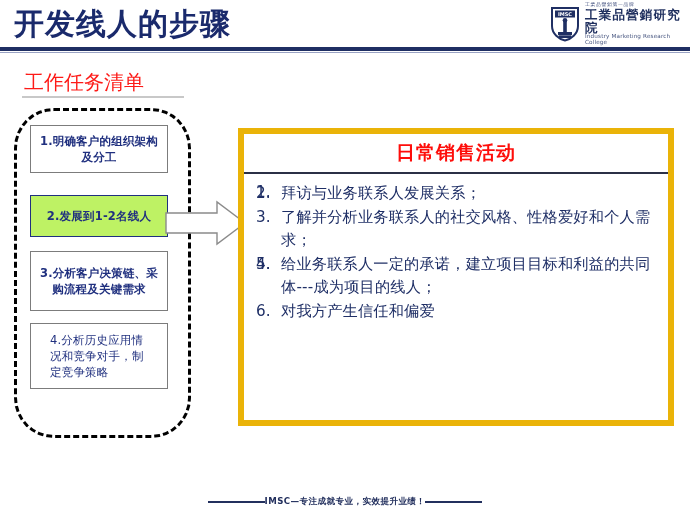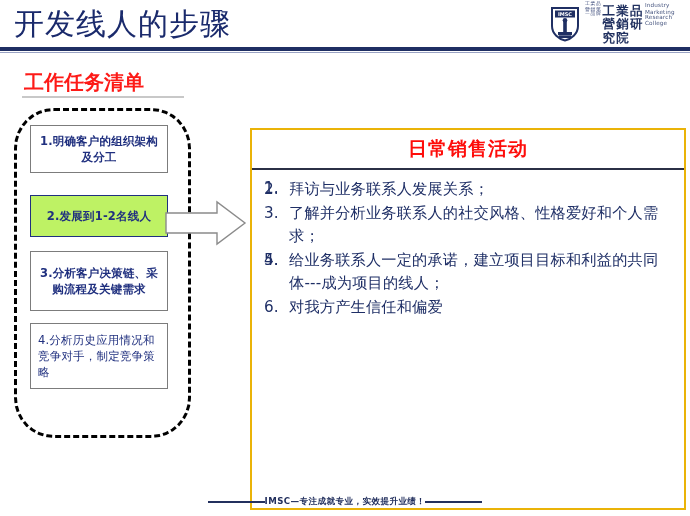--- a/index.html
+++ b/index.html
@@ -17,21 +17,21 @@
     background: #ffffff;
     overflow: hidden;
   }
 
   
   #slide-title {
     position: absolute;
     left: 14px;
     top: 2px;
     font-size: 30px;
-    font-weight: normal;
+    font-weight: bold;
     color: #1a2a6c;
     letter-spacing: 1px;
     line-height: 44px;
     white-space: nowrap;
   }
   #title-rule {
     position: absolute;
     left: 0px;
     top: 47px;
     width: 690px;
@@ -60,21 +60,21 @@
   }
   .shield {
     position: relative;
     width: 30px;
     height: 36px;
     flex: none;
   }
   .shield svg { display:block; }
   .logo-text {
     display: flex;
-    flex-direction: row;
+    flex-direction: column;
     justify-content: center;
     line-height: 1.05;
   }
   .logo-tag {
     font-size: 4.4px;
     color: #3b4a7a;
     letter-spacing: 0.6px;
     transform: scale(1.1);
     transform-origin: left center;
   }
@@ -91,21 +91,21 @@
     transform: scale(1.05);
     transform-origin: left center;
   }
 
   
   #worklist-heading {
     position: absolute;
     left: 24px;
     top: 68px;
     font-size: 20px;
-    font-weight: bold;
+    font-weight: normal;
     color: #fd1a17;
     line-height: 28px;
     white-space: nowrap;
   }
   #worklist-underline {
     position: absolute;
     left: 22px;
     top: 96px;
     width: 162px;
     height: 2px;
@@ -143,42 +143,42 @@
     top: 84px; height: 36px;
     background: #bef264;
     border: 1px solid #20307f;
     font-weight: bold;
     display:flex; align-items:center; justify-content:center;
   }
   #step-box-3 { top: 140px; height: 60px; font-weight: bold; display:flex; align-items:center; justify-content:center;}
   #step-box-4 {
     top: 212px; height: 66px;
     text-align: left;
-    padding: 6px 7px;
+    padding: 6px 19px;
     display:flex; align-items:center;
   }
   .step-inner { width: 100%; }
 
   
   #flow-arrow {
     position: absolute;
     left: 165px;
     top: 199px;
     width: 82px;
     height: 48px;
   }
 
   
   #activities-panel {
     position: absolute;
-    left: 250px;
+    left: 238px;
     top: 128px;
     width: 436px;
-    height: 382px;
-    border: 2px solid #eab308;
+    height: 298px;
+    border: 6px solid #eab308;
     background: #ffffff;
     box-sizing: border-box;
   }
   #activities-title {
     height: 38px;
     border-bottom: 2px solid #2b3046;
     display: flex;
     align-items: center;
     justify-content: center;
     font-size: 19px;

